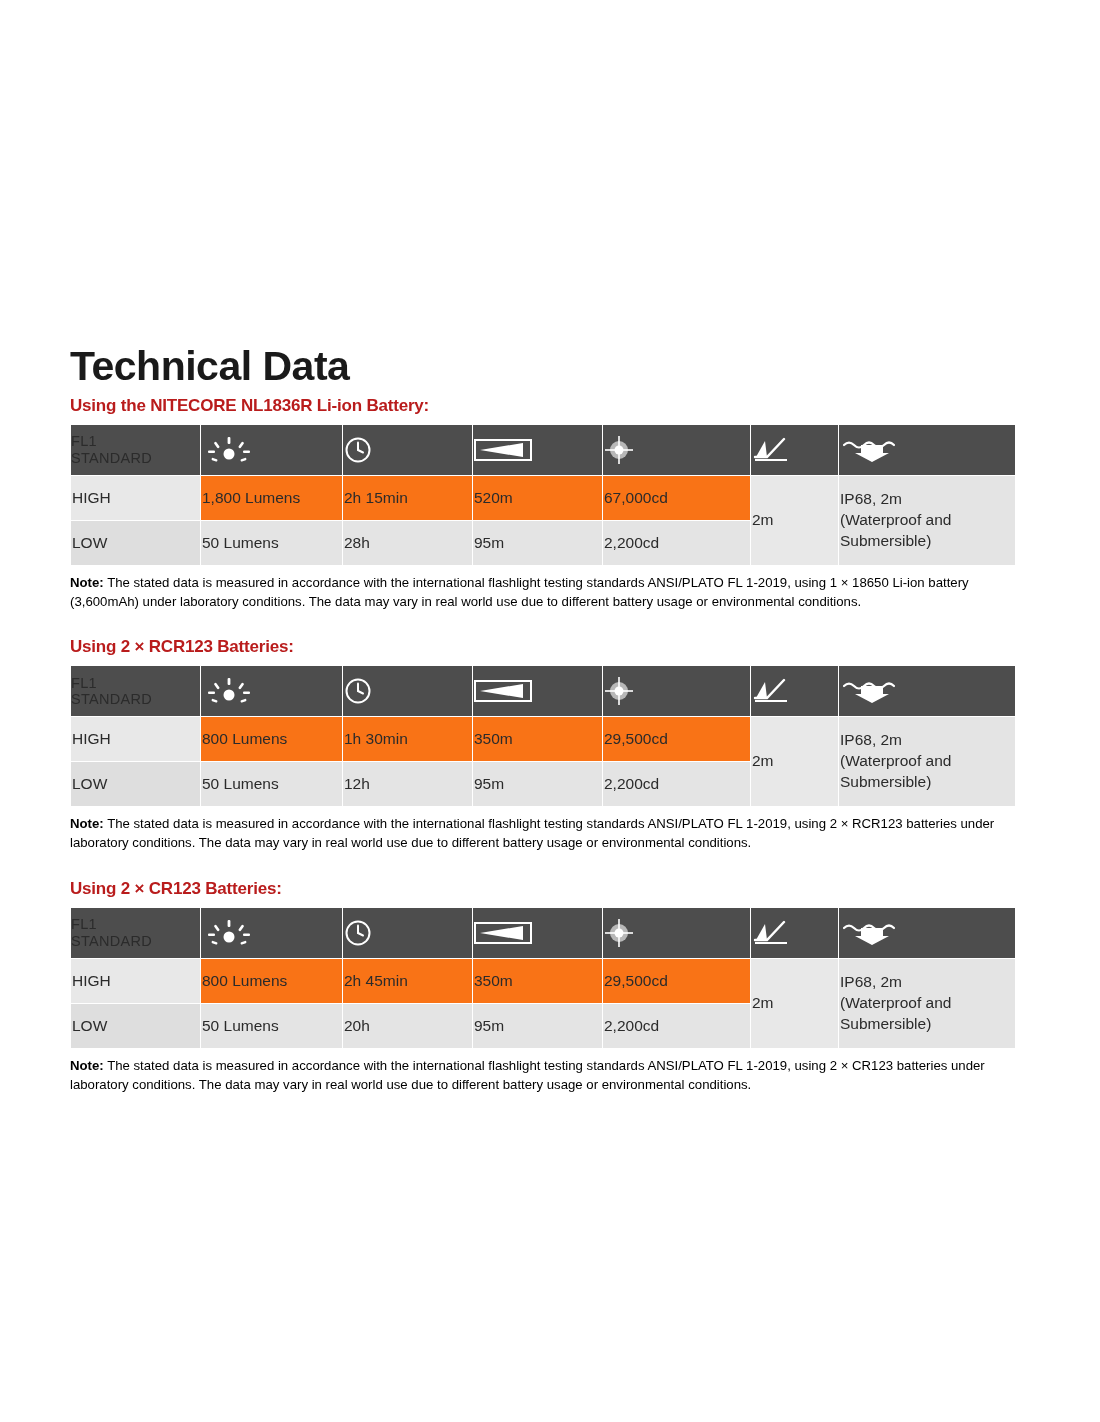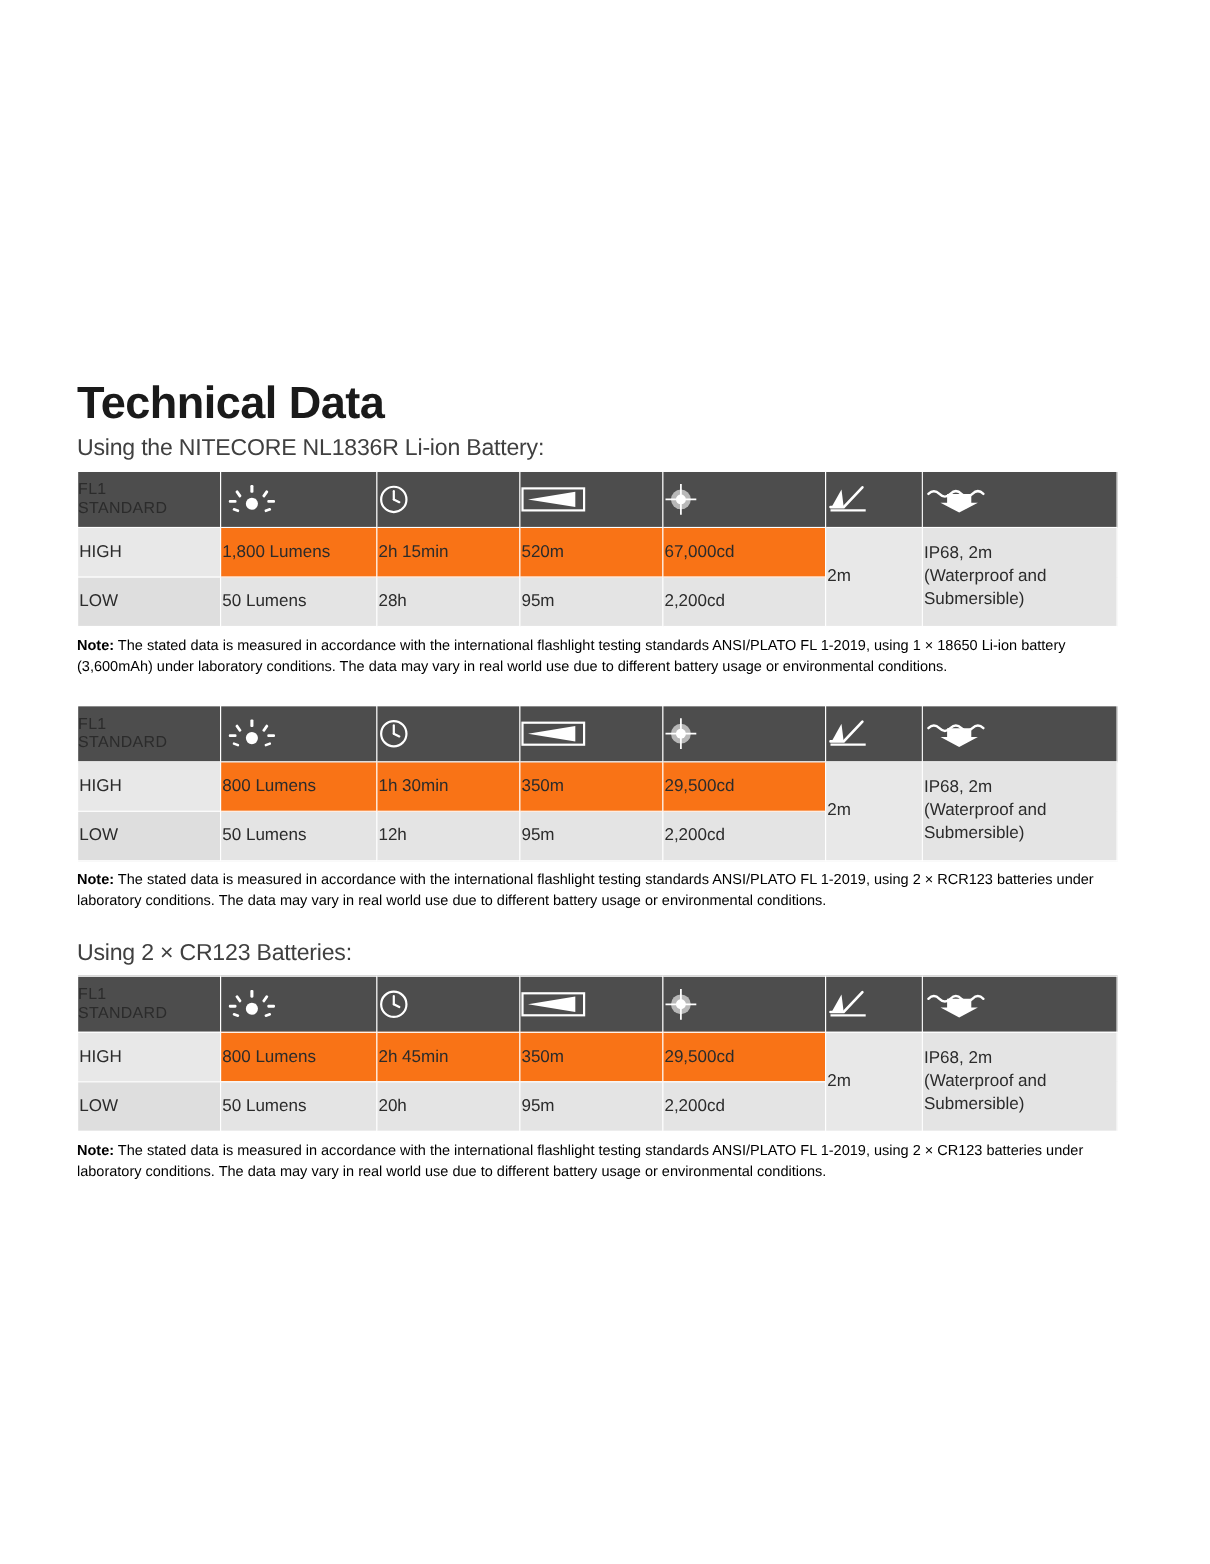--- a/index.html
+++ b/index.html
@@ -33,24 +33,24 @@
   .main-title {
     font-size: 41px;
     font-weight: bold;
     letter-spacing: -0.5px;
     margin: 0 0 8px 0;
     line-height: 1.05;
     color: #1a1a1a;
   }
 
   .section-title {
-    font-size: 21px;
-    font-weight: normal;
+    font-size: 17px;
+    font-weight: bold;
     margin: 0 0 8px 0;
-    color: #404040;
+    color: #b91c1c;
     letter-spacing: -0.2px;
   }
   .section + .section {
     margin-top: 26px;
   }
 
   table.spec {
     border-collapse: collapse;
     width: 945px;
     table-layout: fixed;
@@ -235,20 +235,21 @@
           </tr>
         </tbody>
       </table>
       <div class="note">
         <b>Note:</b>
         <span class="body">The stated data is measured in accordance with the international flashlight testing standards ANSI/PLATO FL 1-2019, using 1 × 18650 Li-ion battery (3,600mAh) under laboratory conditions. The data may vary in real world use due to different battery usage or environmental conditions.</span>
       </div>
     </div>
 
     <div class="section">
+      <h2 class="section-title">Using 2 × RCR123 Batteries:</h2>
       <table class="spec">
         <colgroup>
           <col class="c0">
             <col class="c1">
             <col class="c2">
             <col class="c3">
             <col class="c4">
             <col class="c5">
             <col class="c6">
         </colgroup>

